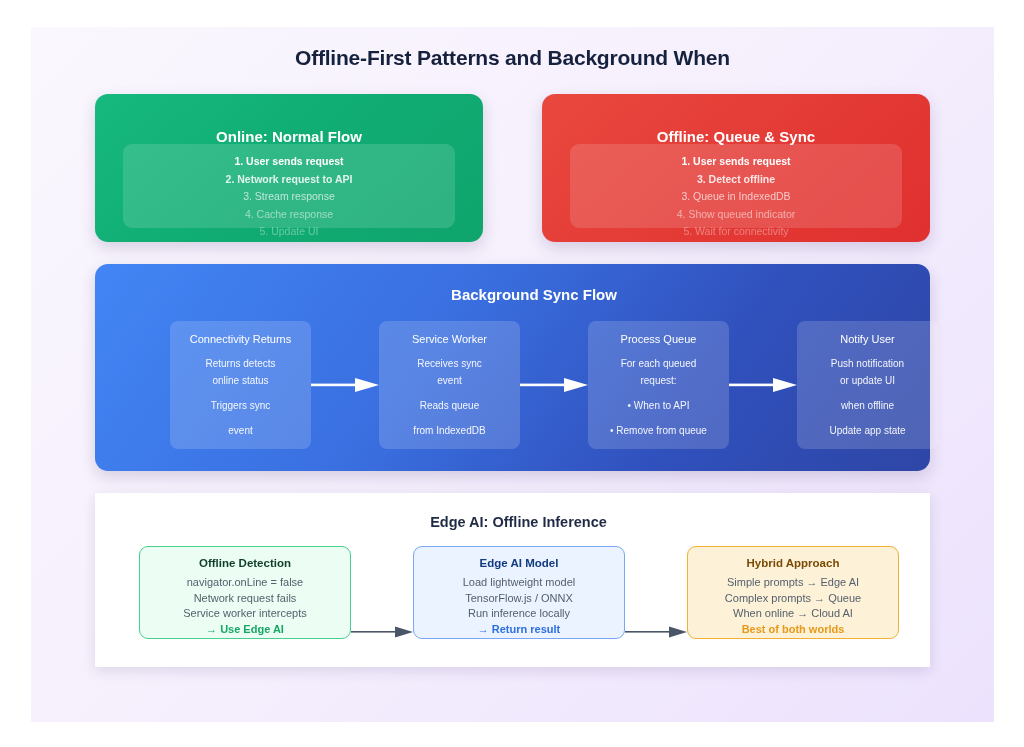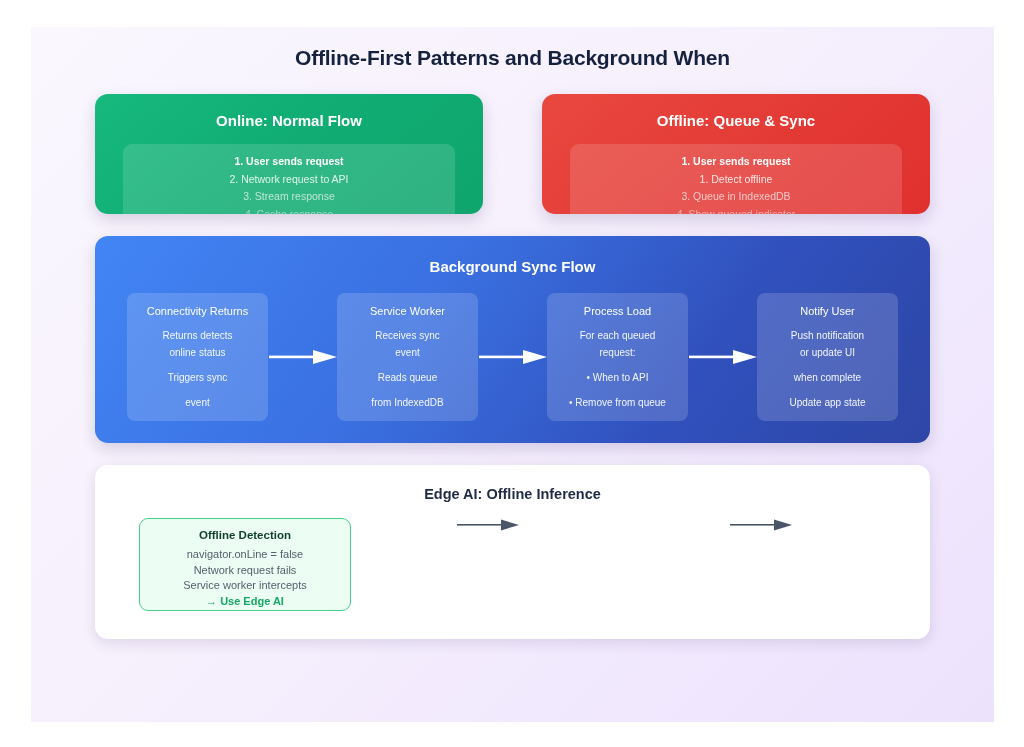--- a/index.html
+++ b/index.html
@@ -35,26 +35,26 @@
   }
 
   
   .top-row {
     display: flex;
     justify-content: space-between;
     margin: 24px 64px 0 64px;
   }
   .status-card {
     width: 388px;
-    height: 120px;
+    height: 148px;
     border-radius: 13px;
     box-shadow: 0 6px 16px rgba(40, 20, 80, 0.16);
     position: relative;
     overflow: hidden;
-    padding: 0;
+    padding: 16px;
     box-sizing: border-box;
   }
   .status-card.green {
     background: linear-gradient(140deg, #17b97f 0%, #10ad74 45%, #0fa56d 100%);
   }
   .status-card.red {
     background: linear-gradient(140deg, #e9483f 0%, #e43b36 50%, #e0302f 100%);
   }
   .status-card-title {
     color: #ffffff;
@@ -75,34 +75,35 @@
     box-sizing: border-box;
   }
   .step-line {
     color: #ffffff;
     font-size: 10.5px;
     text-align: center;
     line-height: 17.5px;
     white-space: nowrap;
   }
   .step-line.s1 { font-weight: bold; opacity: 1; }
-  .step-line.s2 { opacity: 0.85; }
+  .step-line.s2 { opacity: 0.85; font-weight: bold; }
   .step-line.s3 { opacity: 0.68; }
   .step-line.s4 { opacity: 0.52; }
   .step-line.s5 { opacity: 0.36; }
 
   
   .sync-panel {
     margin: 22px 64px 0 64px;
     height: 207px;
     border-radius: 13px;
     background: linear-gradient(125deg, #4285f4 0%, #3a6fe0 40%, #3050bc 72%, #2e46a6 100%);
     box-shadow: 0 6px 16px rgba(40, 20, 80, 0.16);
     box-sizing: border-box;
     position: relative;
+    padding-left: 43px;
   }
   .sync-title {
     color: #ffffff;
     text-align: center;
     font-size: 15px;
     font-weight: bold;
     padding-top: 22px;
   }
   .sync-flow {
     display: flex;
@@ -142,36 +143,37 @@
     justify-content: center;
     min-height: 120px;
   }
   .arrow-white svg { display: block; }
 
   
   .edge-panel {
     margin: 22px 64px 0 64px;
     height: 174px;
     background: #ffffff;
-    border-radius: 13px;
+    border-radius: 1px;
     box-shadow: 0 4px 14px rgba(40, 20, 80, 0.12);
     box-sizing: border-box;
+    padding-left: 12px;
   }
   .edge-title {
     text-align: center;
     font-size: 14.5px;
     font-weight: bold;
     color: #1f2a44;
     padding-top: 21px;
   }
   .edge-flow {
     display: flex;
-    align-items: flex-start;
+    align-items: flex-end;
     justify-content: space-between;
-    margin: 16px 32px 0 44px;
+    margin: 16px 32px 0 32px;
   }
   .edge-box {
     width: 212px;
     height: 93px;
     border-radius: 9px;
     border: 1.4px solid #000;
     box-sizing: border-box;
     text-align: center;
     padding-top: 10px;
     flex: none;
@@ -219,21 +221,21 @@
         <div class="step-line s3">3. Stream response</div>
         <div class="step-line s4">4. Cache response</div>
         <div class="step-line s5">5. Update UI</div>
       </div>
     </div>
 
     <div class="status-card red">
       <div class="status-card-title">Offline: Queue &amp; Sync</div>
       <div class="steps-panel">
         <div class="step-line s1">1. User sends request</div>
-        <div class="step-line s2">1. Detect offline</div>
+        <div class="step-line s2">3. Detect offline</div>
         <div class="step-line s3">3. Queue in IndexedDB</div>
         <div class="step-line s4">4. Show queued indicator</div>
         <div class="step-line s5">5. Wait for connectivity</div>
       </div>
     </div>
 
   </div>
 
   <div class="sync-panel">
     <div class="sync-title">Background Sync Flow</div>
@@ -268,41 +270,41 @@
       <div class="arrow-white">
         <span>
           <svg width="68" height="16" viewBox="0 0 68 16">
             <rect x="0" y="6.6" width="48" height="2.6" fill="#ffffff"></rect>
             <polygon points="44,1 68,8 44,15" fill="#ffffff"></polygon>
           </svg>
         </span>
       </div>
 
       <div class="sync-box">
-        <div class="sync-box-title">Process Load</div>
+        <div class="sync-box-title">Process Queue</div>
         <div class="sync-box-line">For each queued</div>
         <div class="sync-box-line">request:</div>
         <div class="sync-box-line gap">• When to API</div>
         <div class="sync-box-line gap">• Remove from queue</div>
       </div>
 
       <div class="arrow-white">
         <span>
           <svg width="68" height="16" viewBox="0 0 68 16">
             <rect x="0" y="6.6" width="48" height="2.6" fill="#ffffff"></rect>
             <polygon points="44,1 68,8 44,15" fill="#ffffff"></polygon>
           </svg>
         </span>
       </div>
 
       <div class="sync-box">
         <div class="sync-box-title">Notify User</div>
         <div class="sync-box-line">Push notification</div>
         <div class="sync-box-line">or update UI</div>
-        <div class="sync-box-line gap">when complete</div>
+        <div class="sync-box-line gap">when offline</div>
         <div class="sync-box-line gap">Update app state</div>
       </div>
 
     </div>
   </div>
 
   <div class="edge-panel">
     <div class="edge-title">Edge AI: Offline Inference</div>
 
     <div class="edge-flow">
@@ -317,27 +319,41 @@
 
       <div class="arrow-dark">
         <span>
           <svg width="62" height="14" viewBox="0 0 62 14">
             <rect x="0" y="6" width="47" height="1.6" fill="#4a5568"></rect>
             <polygon points="44,1.5 62,7 44,12.5" fill="#4a5568"></polygon>
           </svg>
         </span>
       </div>
 
+      <div class="edge-box blue">
+        <div class="edge-box-title">Edge AI Model</div>
+        <div class="edge-box-line">Load lightweight model</div>
+        <div class="edge-box-line">TensorFlow.js / ONNX</div>
+        <div class="edge-box-line">Run inference locally</div>
+        <div class="edge-box-line accent">→ Return result</div>
+      </div>
 
       <div class="arrow-dark">
         <span>
           <svg width="62" height="14" viewBox="0 0 62 14">
             <rect x="0" y="6" width="47" height="1.6" fill="#4a5568"></rect>
             <polygon points="44,1.5 62,7 44,12.5" fill="#4a5568"></polygon>
           </svg>
         </span>
       </div>
 
+      <div class="edge-box amber">
+        <div class="edge-box-title">Hybrid Approach</div>
+        <div class="edge-box-line">Simple prompts → Edge AI</div>
+        <div class="edge-box-line">Complex prompts → Queue</div>
+        <div class="edge-box-line">When online → Cloud AI</div>
+        <div class="edge-box-line accent">Best of both worlds</div>
+      </div>
 
     </div>
   </div>
 
 </div>
 
 </body></html>

